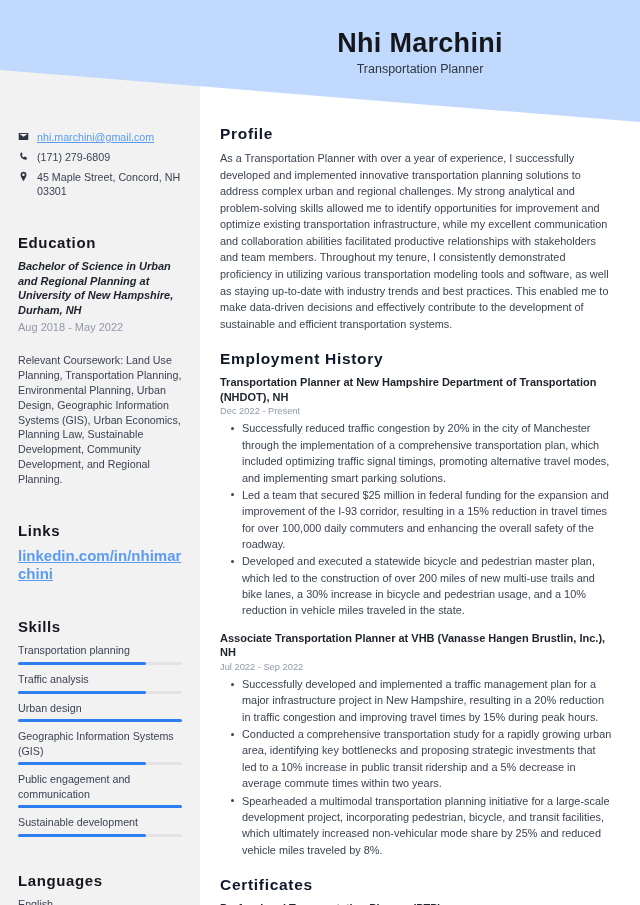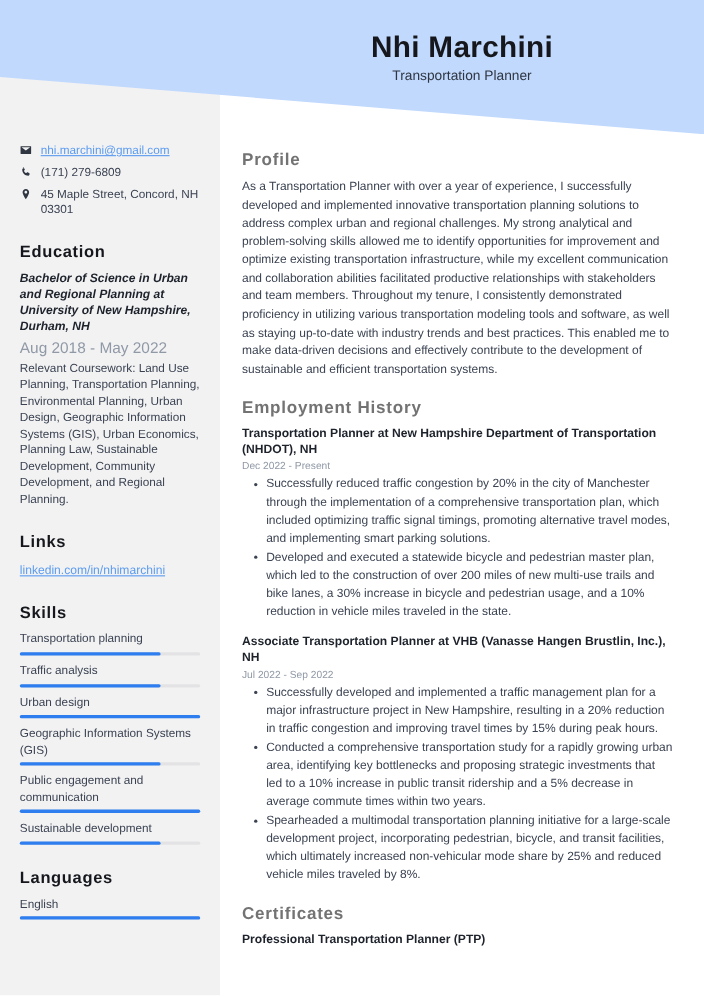--- a/index.html
+++ b/index.html
@@ -96,43 +96,43 @@
     color: #5b9bf0;
     text-decoration: underline;
     word-break: break-all;
     margin-top: 38px;
   }
   .side-h {
     font-size: 15px;
     font-weight: bold;
     color: #15171c;
     letter-spacing: 0.6px;
-    margin-top: 22px;
+    margin-top: 35px;
     margin-bottom: 8px;
   }
   .edu-degree {
     font-size: 11px;
     font-weight: bold;
     color: #1d222b;
     line-height: 1.33;
     font-style: italic;
   }
   .edu-date {
-    font-size: 14px;
+    font-size: 11px;
     color: #9099a6;
     margin-top: 3px;
-    margin-bottom: 4px;
+    margin-bottom: 20px;
   }
   .edu-desc {
     font-size: 10.7px;
     line-height: 1.4;
     color: #3b4352;
   }
   .links-block { margin-top: 2px; }
-  .links-block a { font-size: 11px; }
+  .links-block a { font-size: 15px; font-weight: bold; }
   
   .skill { margin-bottom: 2px; }
   .skill-label {
     font-size: 10.7px;
     line-height: 1.36;
     color: #3b4352;
     padding-bottom: 4px;
   }
   .bar-track {
     position: relative;
@@ -154,24 +154,23 @@
     position: absolute;
     left: 200px;
     top: 125px;
     width: 440px;
     padding: 0 28px 0 20px;
     z-index: 3;
   }
   .main-h {
     font-size: 15.5px;
     font-weight: bold;
-    color: #737373;
+    color: #0f172a;
     letter-spacing: 0.7px;
     margin-bottom: 7px;
-    margin-top: 12px;
   }
   .section { margin-bottom: 18px; }
   .para {
     font-size: 10.9px;
     line-height: 1.52;
     color: #3b4352;
     text-align: left;
   }
   .job { margin-bottom: 10px; }
   .job-head {
@@ -332,20 +331,21 @@
     </div>
 
     <div class="section">
       <div class="main-h">Employment History</div>
 
       <div class="job">
         <div class="job-head">Transportation Planner at New Hampshire Department of Transportation (NHDOT), NH</div>
         <div class="job-date">Dec 2022 - Present</div>
         <ul class="bullets">
           <li>Successfully reduced traffic congestion by 20% in the city of Manchester through the implementation of a comprehensive transportation plan, which included optimizing traffic signal timings, promoting alternative travel modes, and implementing smart parking solutions.</li>
+          <li>Led a team that secured $25 million in federal funding for the expansion and improvement of the I-93 corridor, resulting in a 15% reduction in travel times for over 100,000 daily commuters and enhancing the overall safety of the roadway.</li>
           <li>Developed and executed a statewide bicycle and pedestrian master plan, which led to the construction of over 200 miles of new multi-use trails and bike lanes, a 30% increase in bicycle and pedestrian usage, and a 10% reduction in vehicle miles traveled in the state.</li>
         </ul>
       </div>
 
       <div class="job mt8">
         <div class="job-head">Associate Transportation Planner at VHB (Vanasse Hangen Brustlin, Inc.), NH</div>
         <div class="job-date">Jul 2022 - Sep 2022</div>
         <ul class="bullets">
           <li>Successfully developed and implemented a traffic management plan for a major infrastructure project in New Hampshire, resulting in a 20% reduction in traffic congestion and improving travel times by 15% during peak hours.</li>
           <li>Conducted a comprehensive transportation study for a rapidly growing urban area, identifying key bottlenecks and proposing strategic investments that led to a 10% increase in public transit ridership and a 5% decrease in average commute times within two years.</li>

